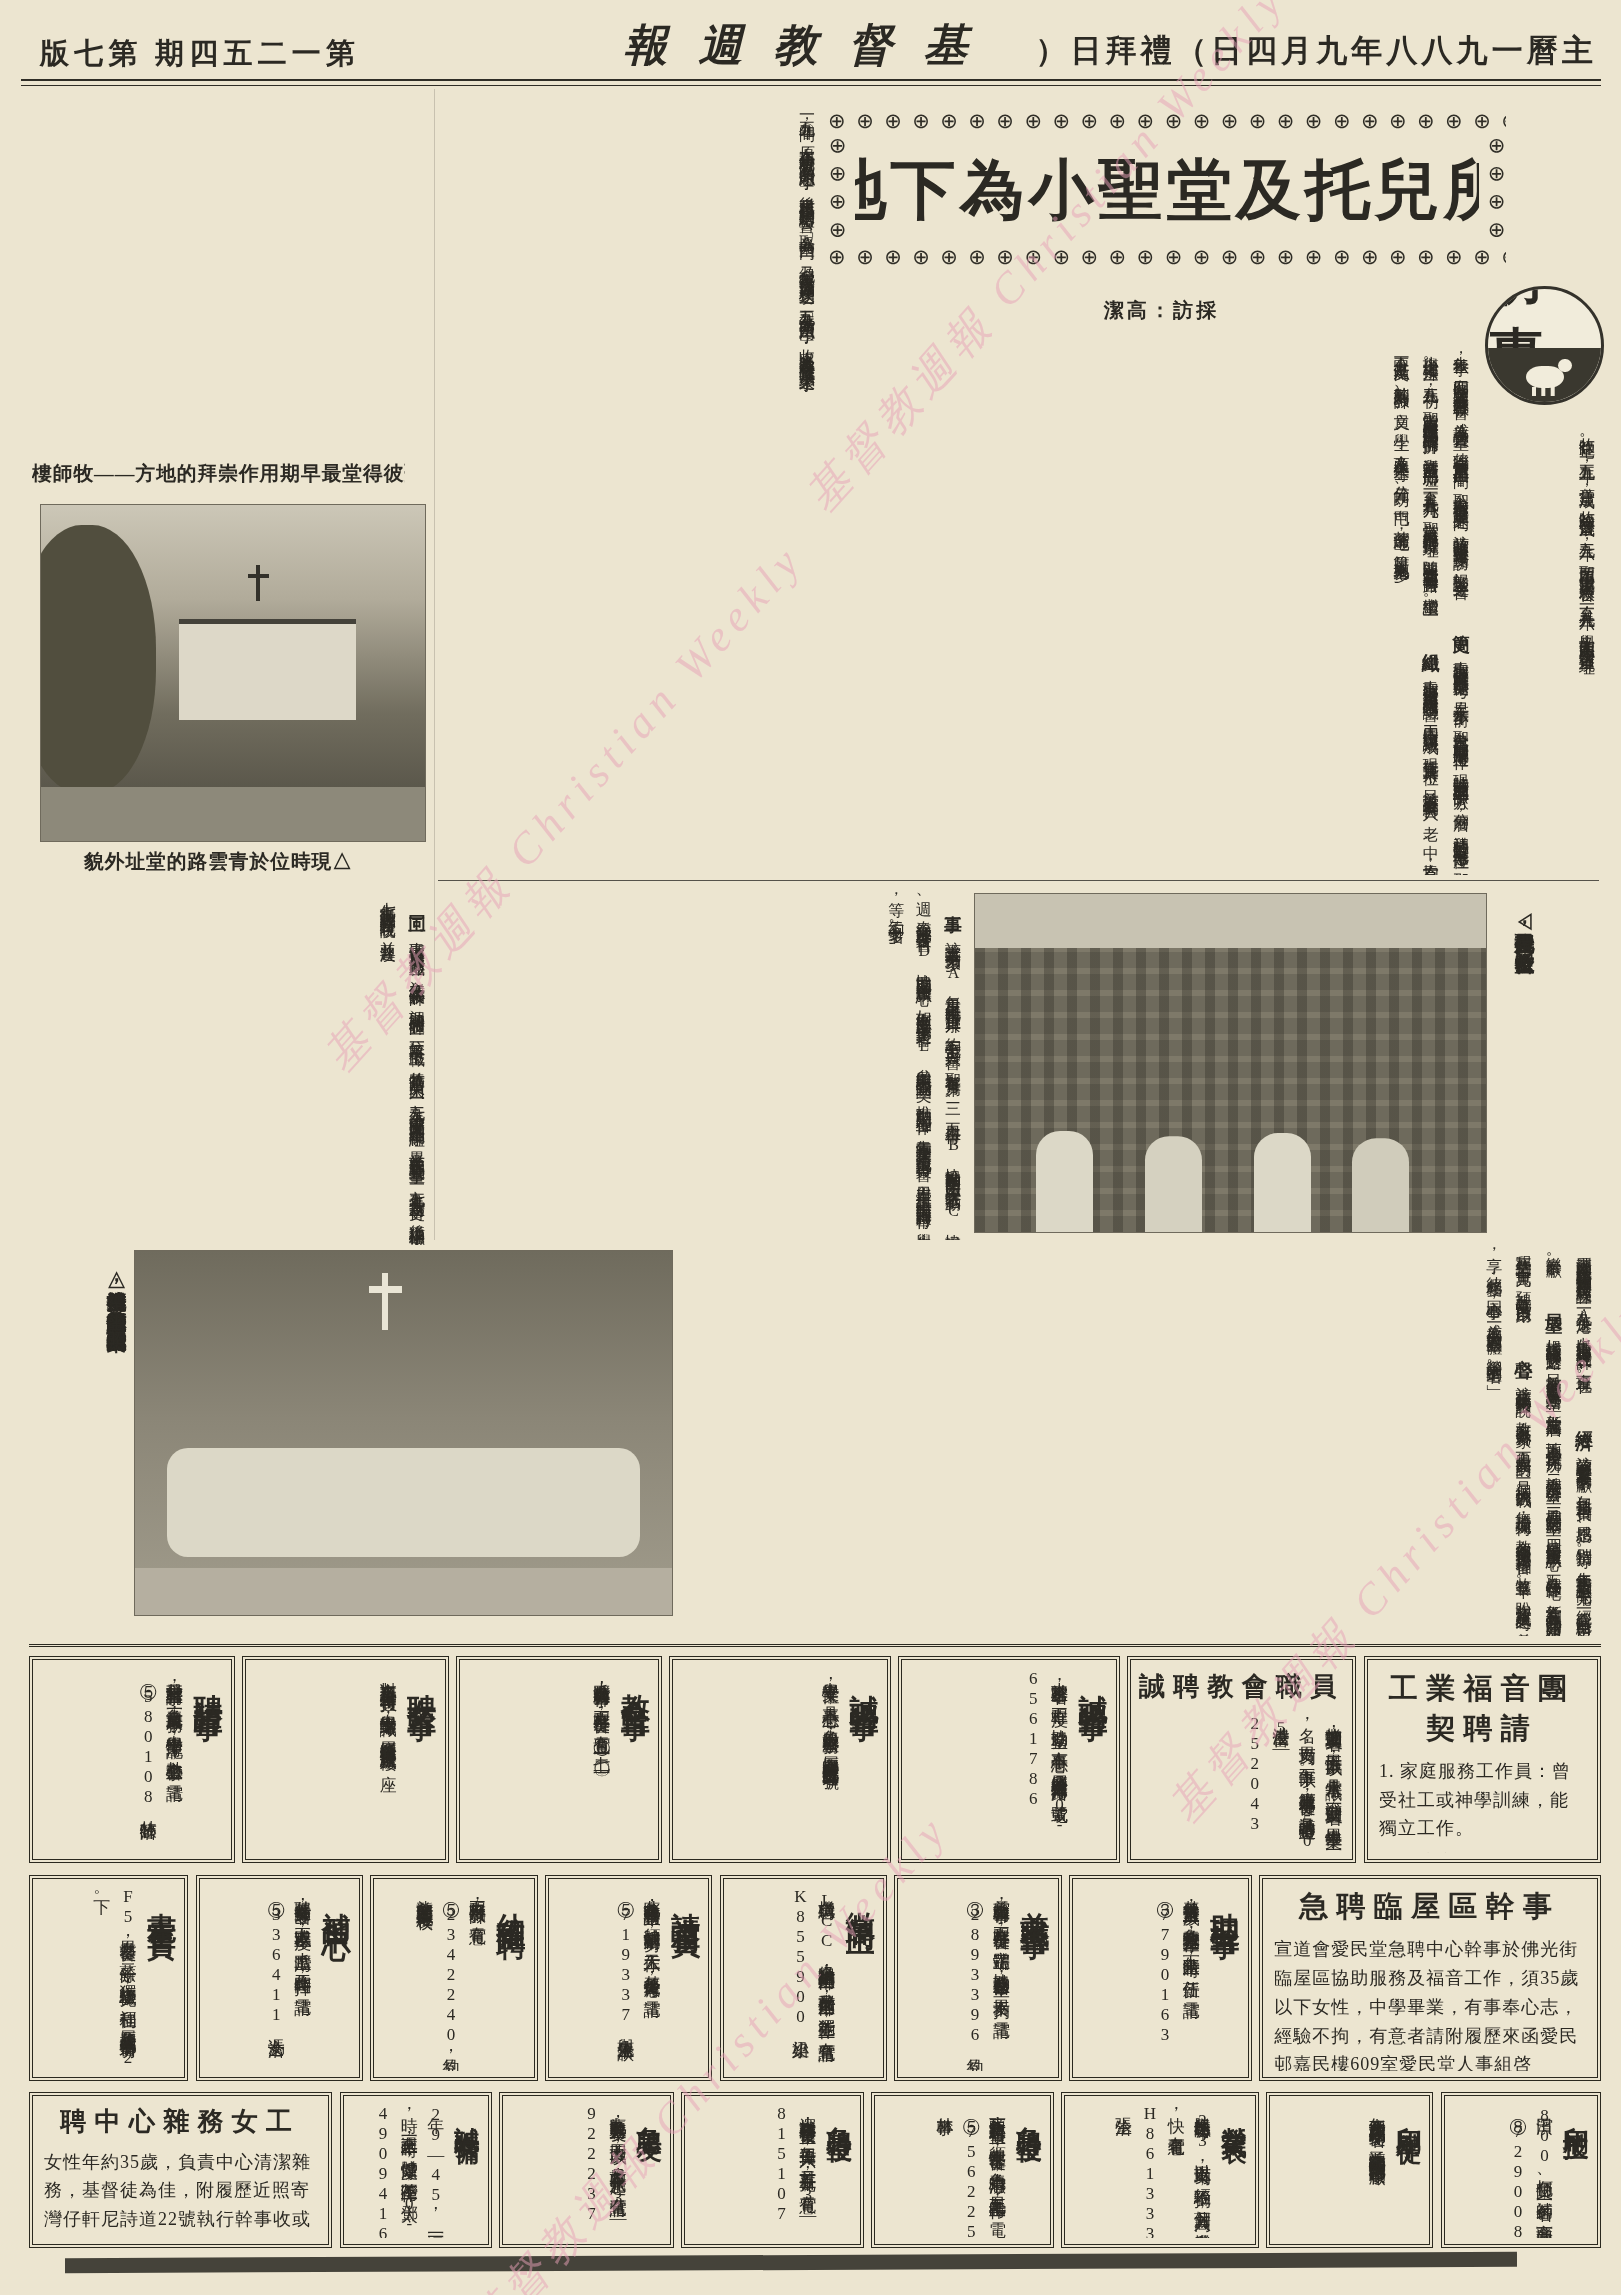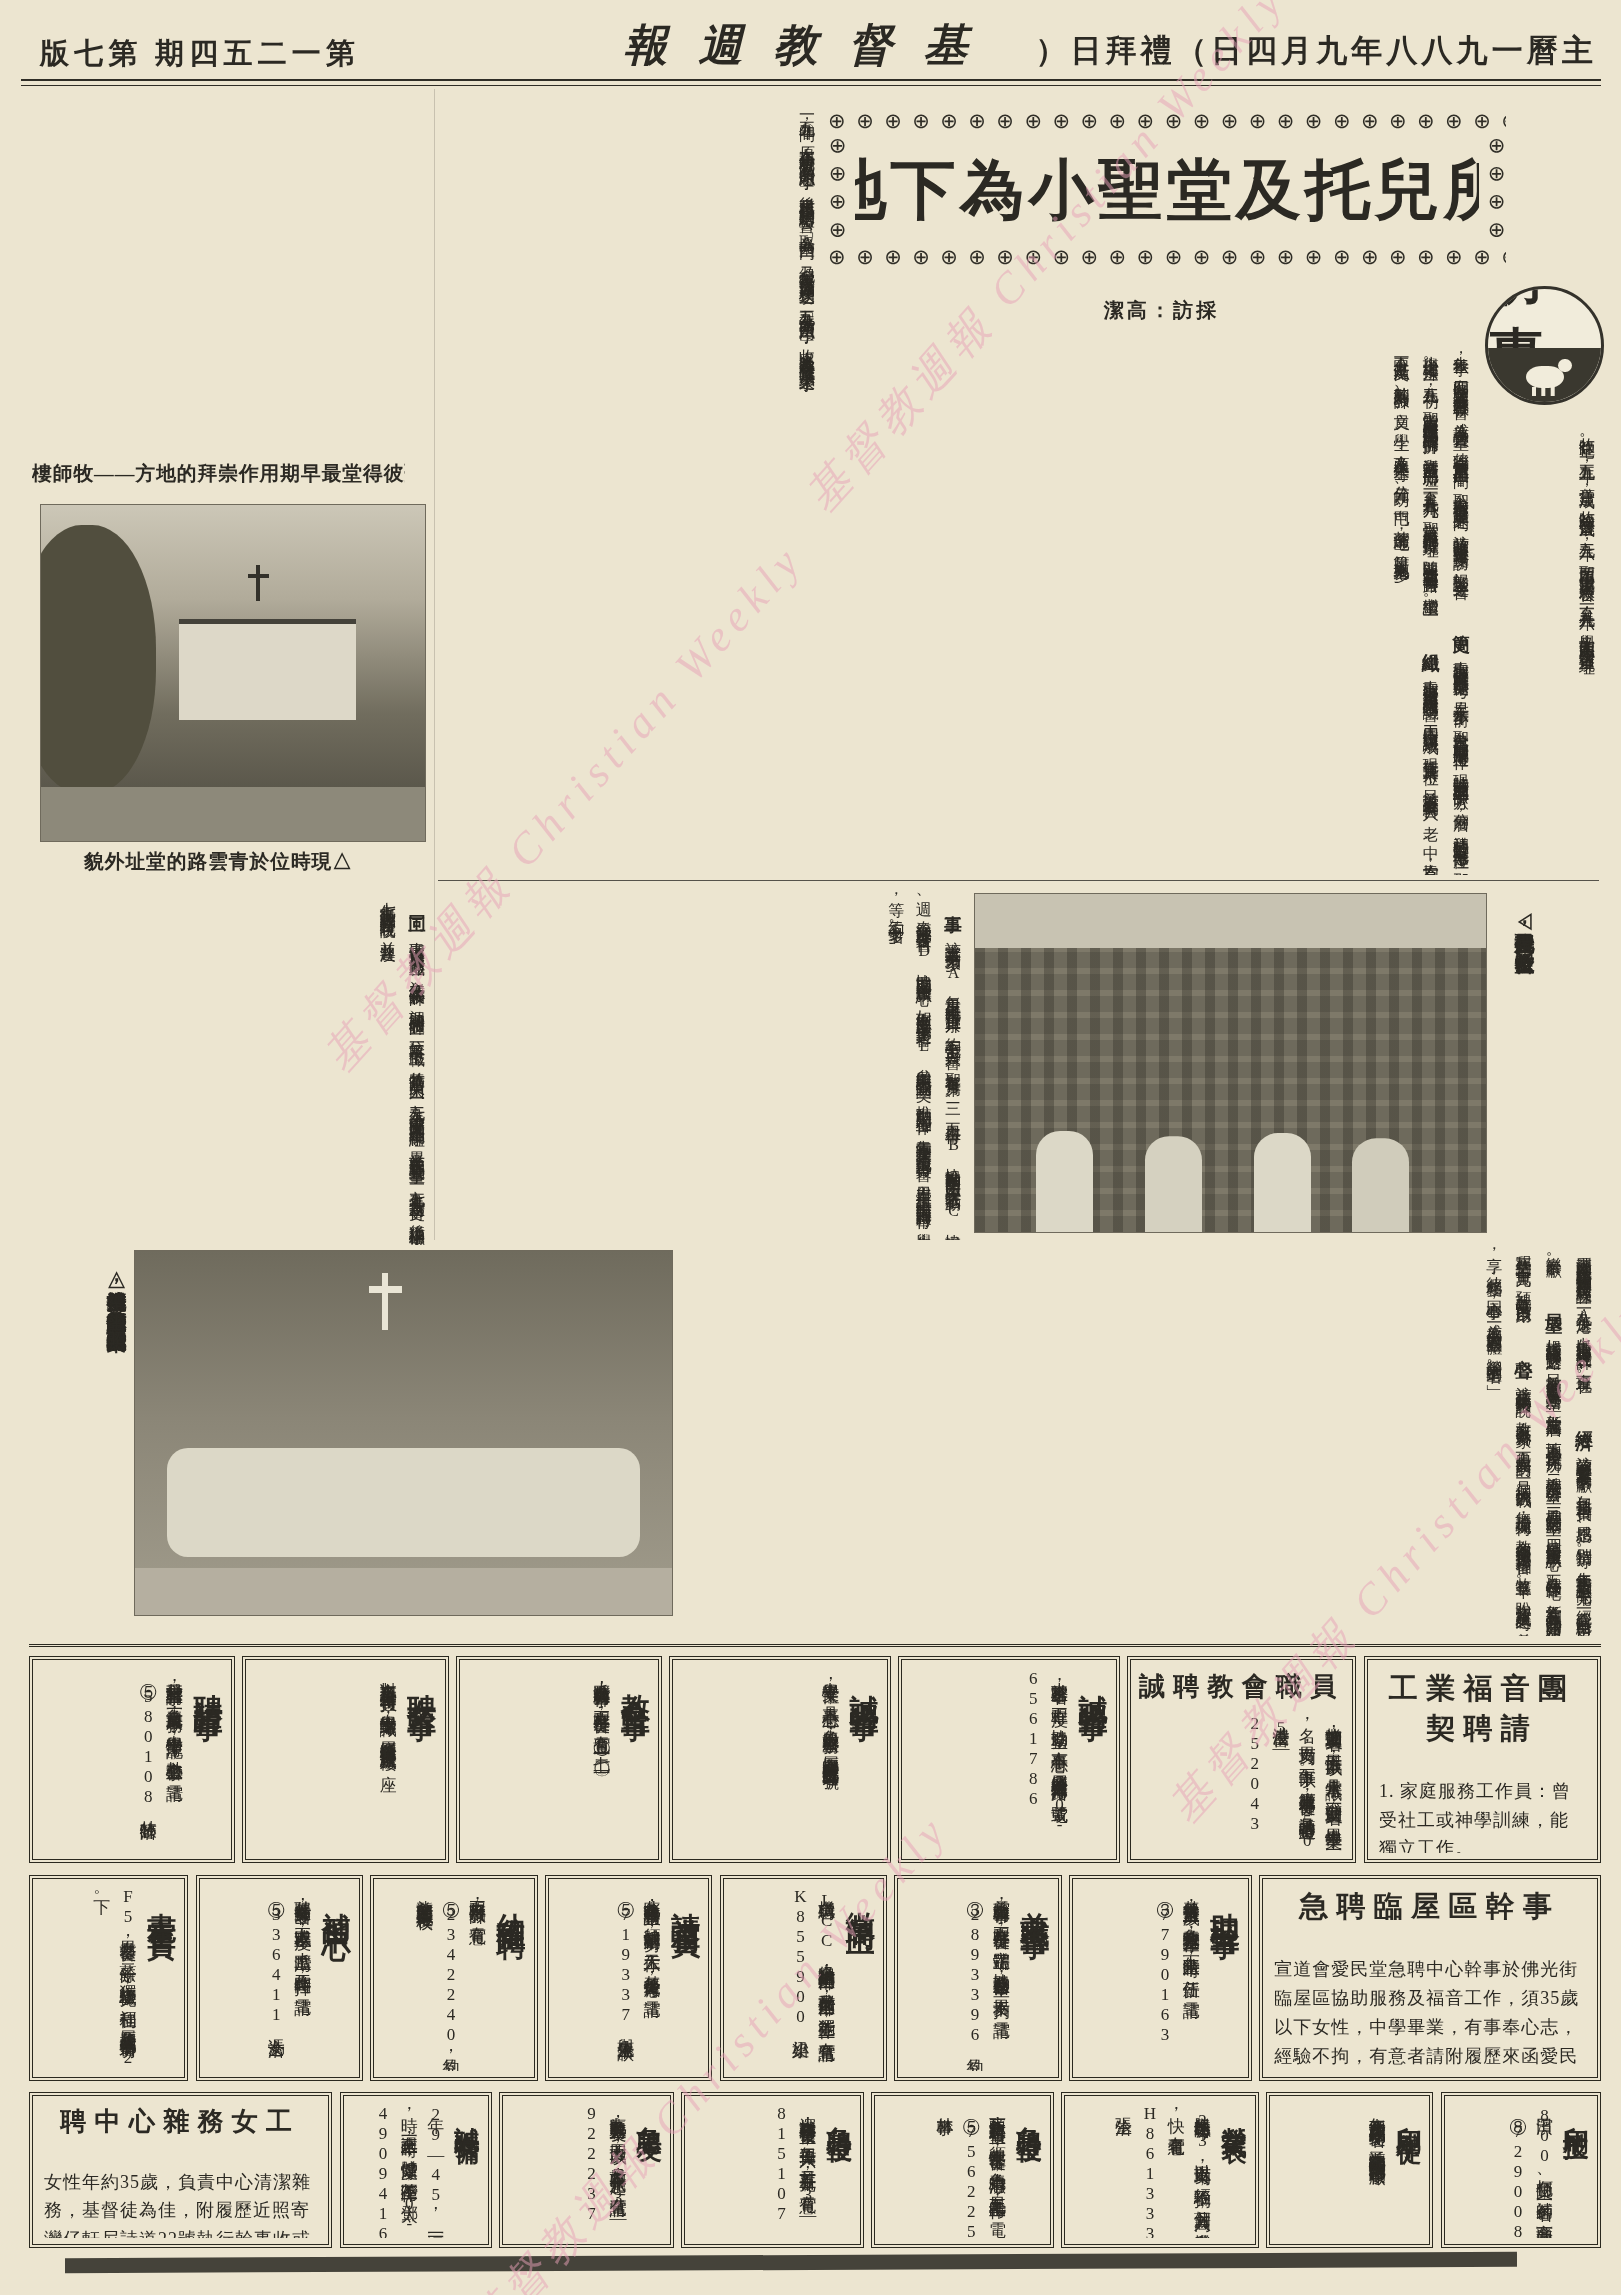--- a/index.html
+++ b/index.html
@@ -93,21 +93,21 @@
   .row1{height:207px;} .row2{height:206px;} .row3{height:156px;}
   .ad{border:4.1px double #2b2920; padding:6.2px; display:flex; overflow:hidden;}
   .adv{flex-direction:row-reverse;}
   .ad-title-v{writing-mode:vertical-rl; text-orientation:upright; font-family:"Liberation Sans", sans-serif;
     font-weight:bold; font-size:29px; line-height:1.05; letter-spacing:6.2px; padding:4.1px 1px 4.1px 6.2px; flex:0 0 auto;}
   .row3 .ad-title-v{font-size:25px; letter-spacing:4.1px;}
   .ad-body-v{flex:1 1 auto; writing-mode:vertical-rl; text-orientation:upright;
     font-size:17px; line-height:1.55; letter-spacing:1px; overflow:hidden; padding-top:2.1px;}
   .adh{flex-direction:column;}
   .ad-title-h{font-family:"Liberation Sans", sans-serif; font-weight:bold; font-size:29px; text-align:center; letter-spacing:8.3px; padding:2.1px 0 8.3px;}
-  .ad-body-h{font-size:18px; line-height:1.6; letter-spacing:1px; padding:0 5.2px; overflow:hidden;margin-top:20px;}
+  .ad-body-h{font-size:18px; line-height:1.6; letter-spacing:1px; padding:0 5.2px; overflow:hidden;}
   .ad-body-h p{margin-bottom:5.2px;}
 
   .bottom-bar{left:65px; top:2255px; width:1452px; height:14.5px; background:#45433a; transform:rotate(-0.25deg);}
 
   
   .wm{position:absolute; color:#e8a2b8; opacity:.5; font-size:44px; font-style:italic; letter-spacing:7.3px;
     transform:rotate(-48deg); white-space:nowrap; pointer-events:none; font-family:"Liberation Serif", serif;}
 </style>
 </head>
 <body>

